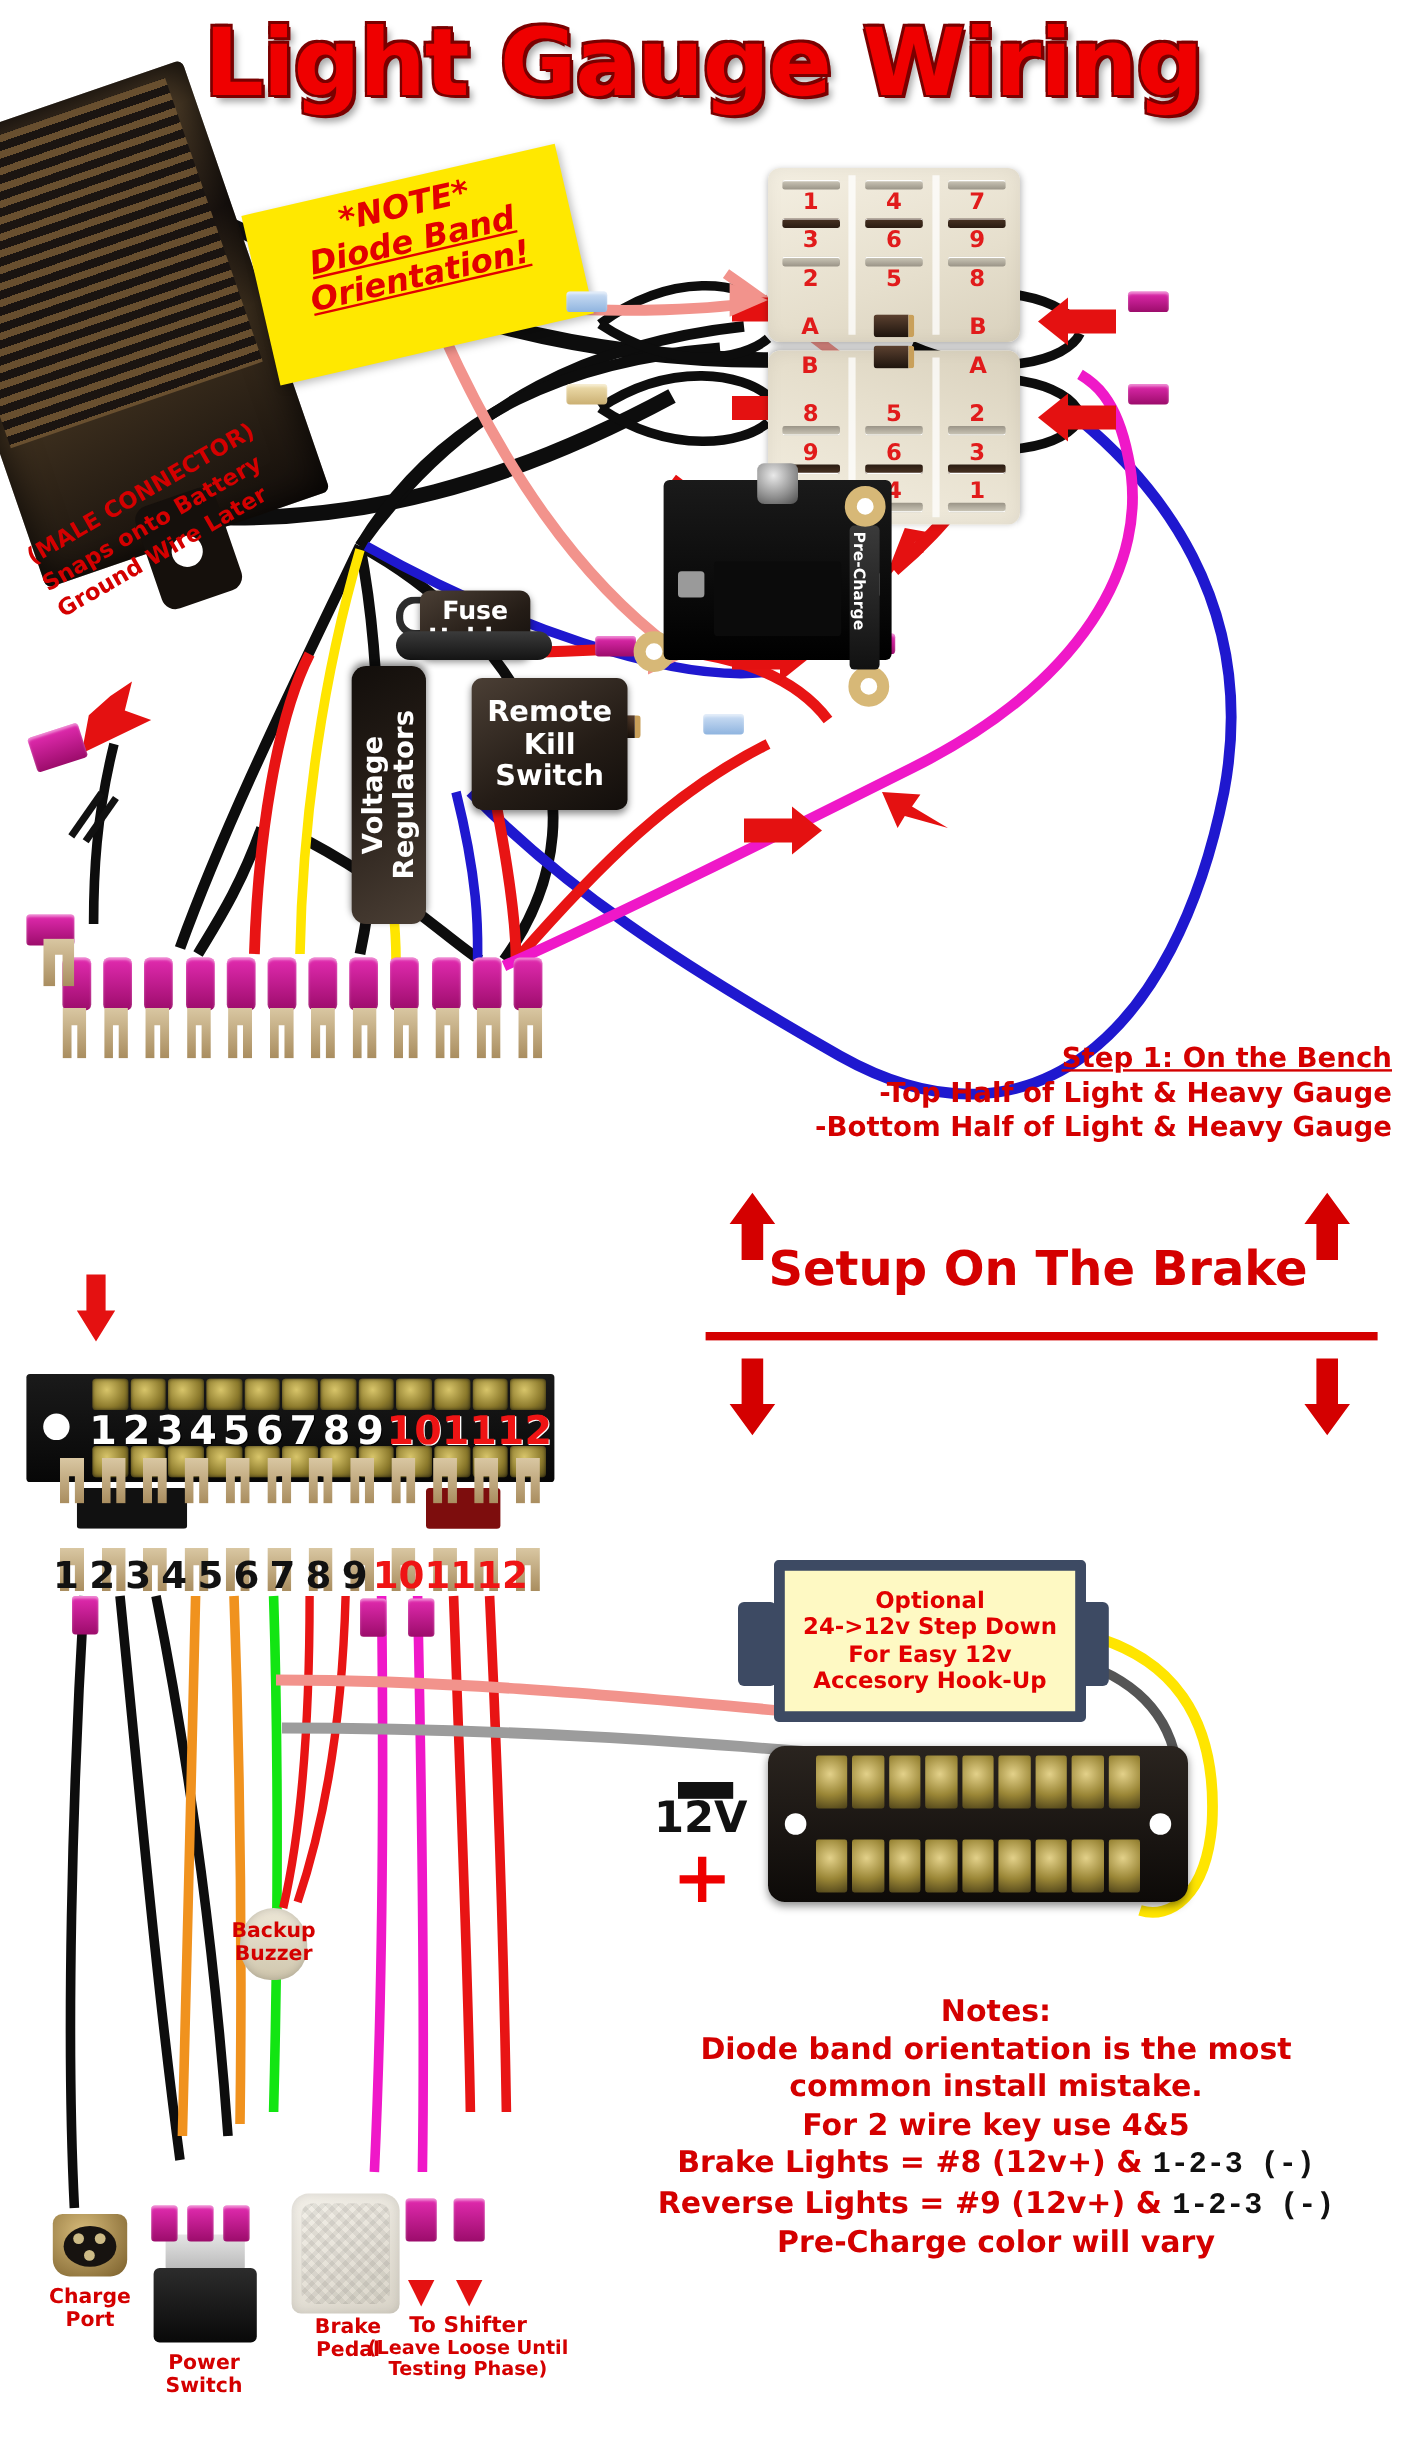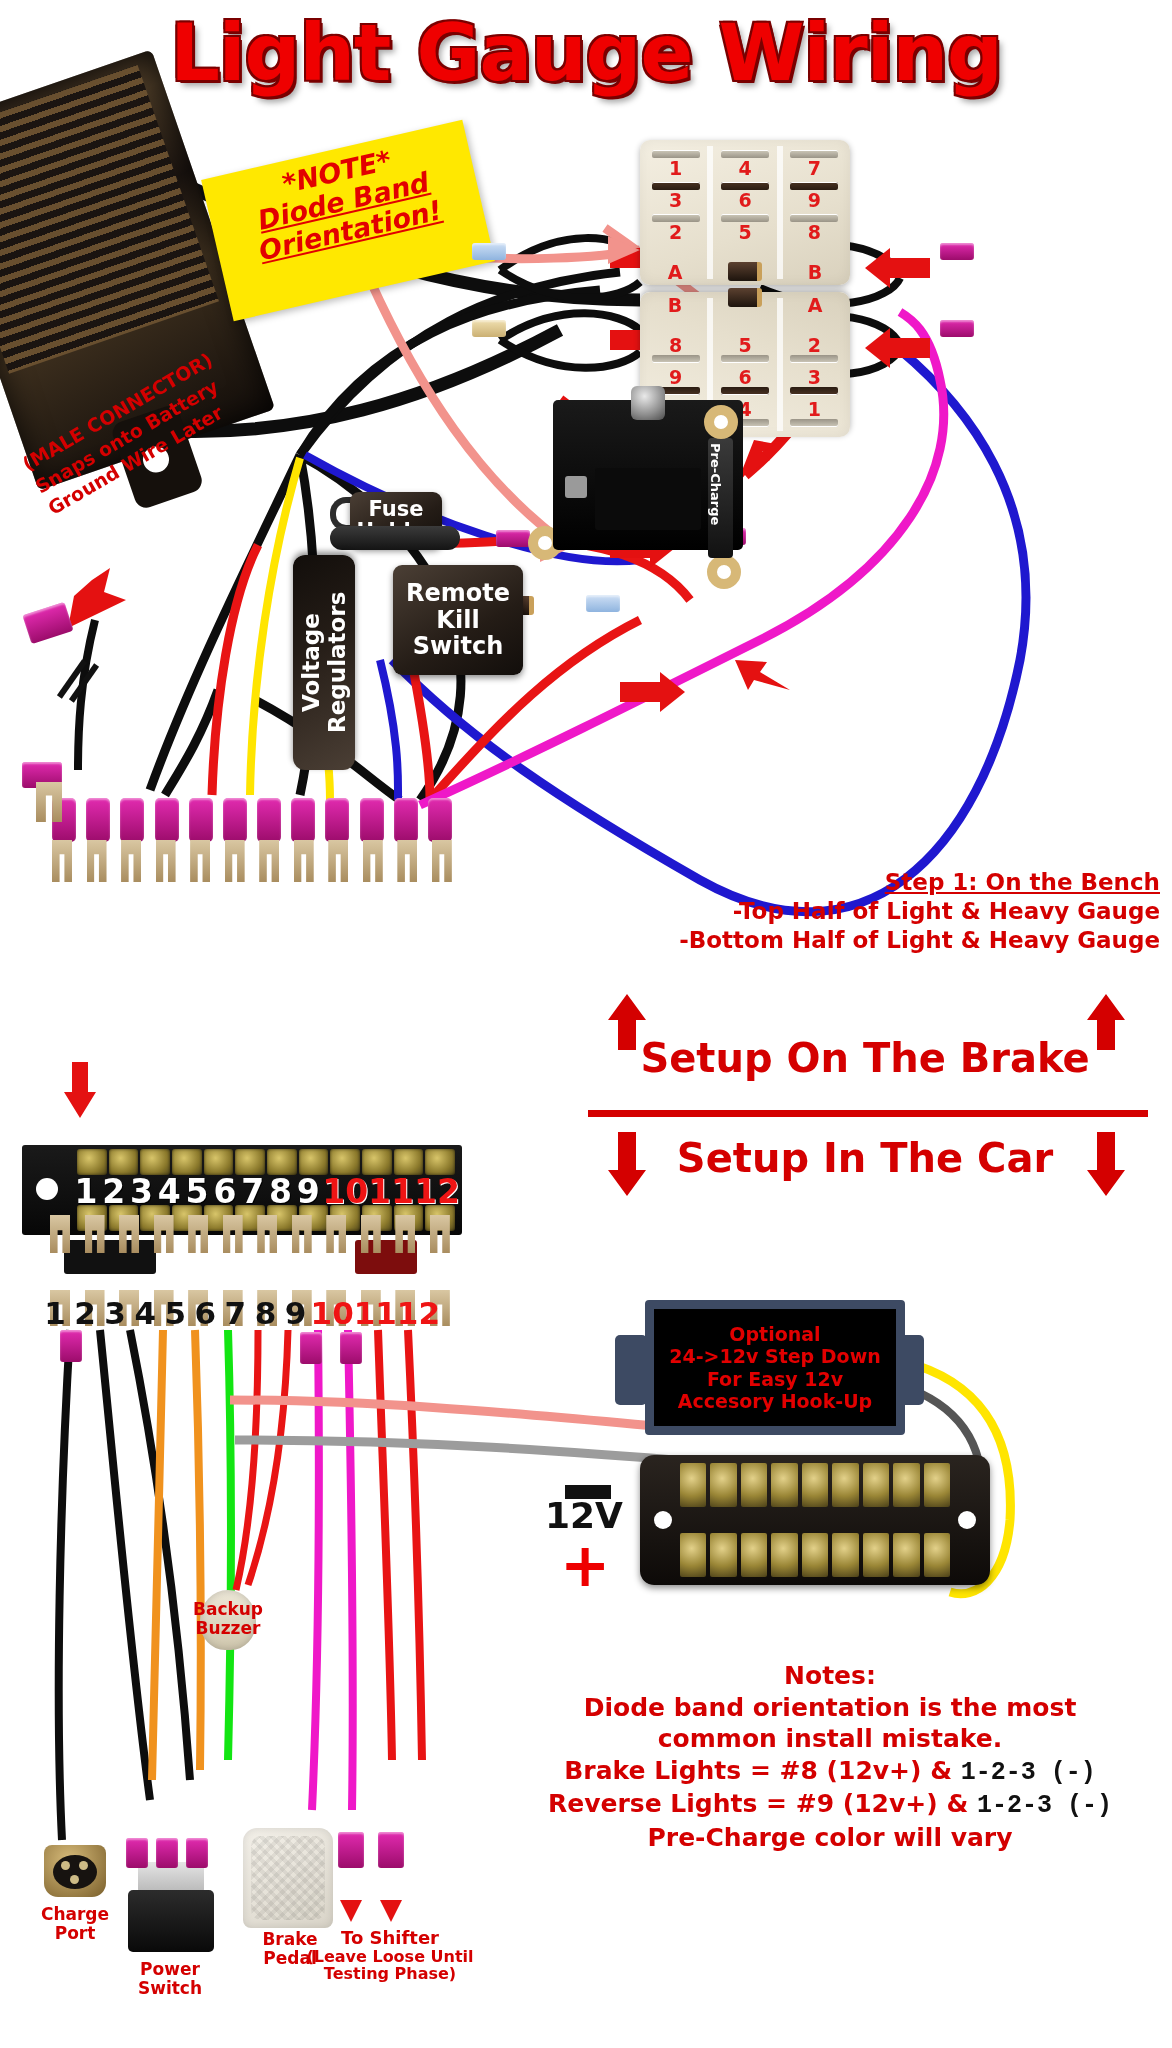--- a/index.html
+++ b/index.html
@@ -113,21 +113,21 @@
 
   #bench-line { left:585px; top:1035px; width:560px; font-size:40px; font-weight:bold; color:#d40000;
      text-align:center; font-family:"DejaVu Sans", sans-serif;}
   #car-line  { left:585px; top:1135px; width:560px; font-size:40px; font-weight:bold; color:#d40000;
      text-align:center; font-family:"DejaVu Sans", sans-serif;}
   #divider-rule { left:588px; top:1110px; width:560px; height:7px; background:#d40000; }
 
   
   #stepdown {
     left:645px; top:1300px; width:260px; height:135px;
-    background:#000000; border:9px solid #3d4a63; border-radius:4px;
+    background:#fef9c3; border:9px solid #3d4a63; border-radius:4px;
     display:flex; align-items:center; justify-content:center;
   }
   #stepdown .t { color:#e20000; font-weight:bold; font-size:19px; line-height:1.18; text-align:center;
     font-family:"DejaVu Sans", sans-serif;}
   .sd-fin { position:absolute; width:32px;height:70px;background:#3d4a63;border-radius:5px; }
 
   
   #busbar { left:640px; top:1455px; width:350px; height:130px;
     background:linear-gradient(#2a241f,#0d0a08); border-radius:14px;
     box-shadow:0 3px 7px rgba(0,0,0,.45); }
@@ -431,21 +431,20 @@
   </div>
 
   <div class="abs reatext" id="steps">
     <div class="u">Step 1: On the Bench</div>
     <div>-Top Half of Light &amp; Heavy Gauge</div>
     <div>-Bottom Half of Light &amp; Heavy Gauge</div>
   </div>
 
   <div class="abs" id="bench-line">Setup On The Brake</div>
   <div class="abs" id="divider-rule"></div>
-  <div class="abs" id="car-line">Setup In The Car</div>
 
   <div class="abs" style="left:52px; top:798px; width:400px; display:flex; justify-content:space-between;">
     <div class="spade" style="width:24px;height:44px;border-radius:5px;"></div>
     <div class="spade" style="width:24px;height:44px;border-radius:5px;"></div>
     <div class="spade" style="width:24px;height:44px;border-radius:5px;"></div>
     <div class="spade" style="width:24px;height:44px;border-radius:5px;"></div>
     <div class="spade" style="width:24px;height:44px;border-radius:5px;"></div>
     <div class="spade" style="width:24px;height:44px;border-radius:5px;"></div>
     <div class="spade" style="width:24px;height:44px;border-radius:5px;"></div>
     <div class="spade" style="width:24px;height:44px;border-radius:5px;"></div>
@@ -613,20 +612,21 @@
     </div>
   </div>
   <div class="abs" id="minus-sym"></div>
   <div class="abs" id="v12-label">12V</div>
   <div class="abs" id="plus-sym">+</div>
 
   <div class="abs" id="notes">
     <div>Notes:</div>
     <div>Diode band orientation is the most</div>
     <div>common install mistake.</div>
+    <div>For 2 wire key use 4&amp;5</div>
     <div>
       <span>Brake Lights = #8 (12v+) &amp; </span><b class="blk">1-2-3 (-)</b>
     </div>
     <div>
       <span>Reverse Lights = #9 (12v+) &amp; </span><b class="blk">1-2-3 (-)</b>
     </div>
     <div>Pre-Charge color will vary</div>
   </div>
 
   <div class="abs" id="charge-port">

